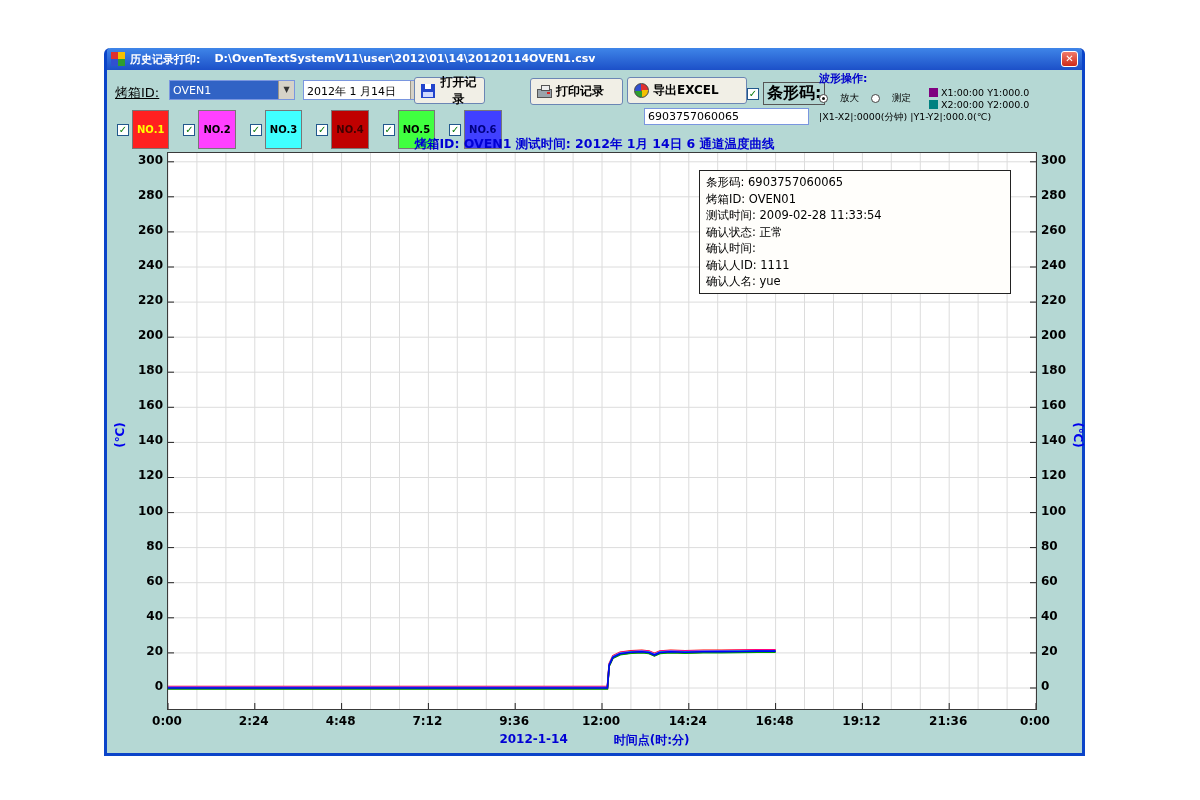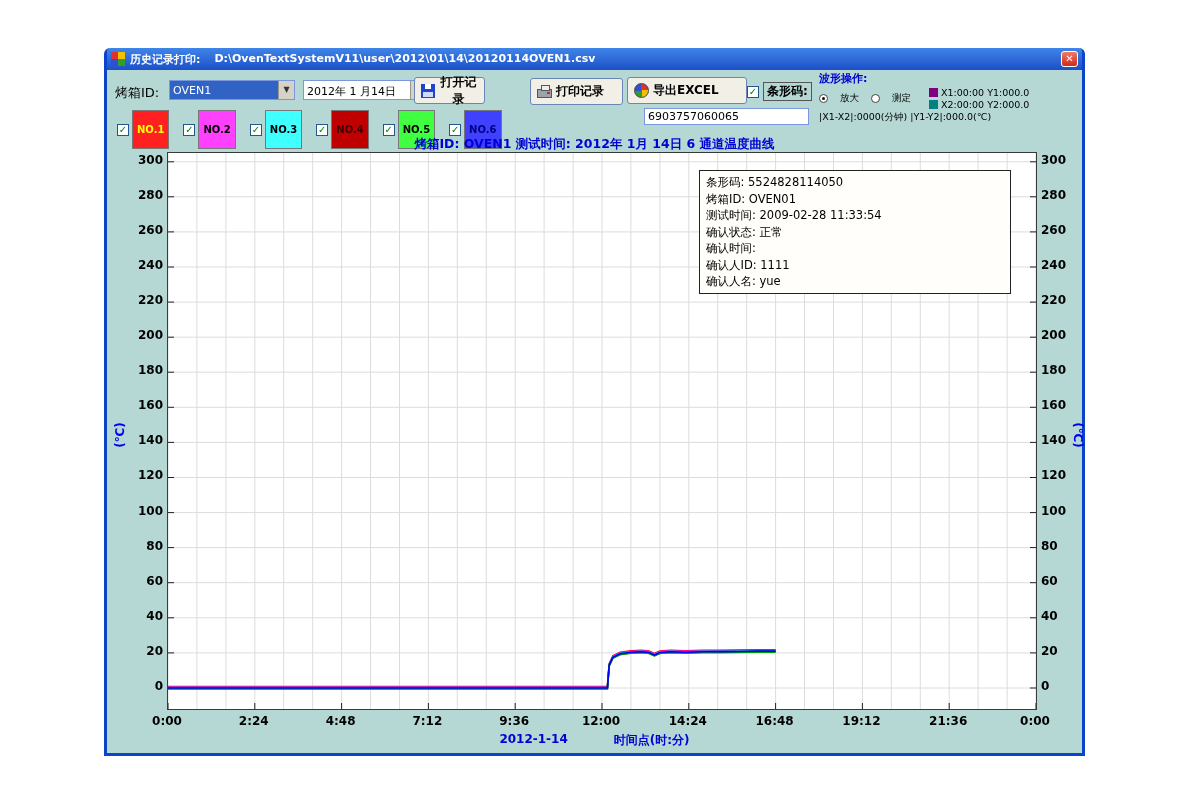--- a/index.html
+++ b/index.html
@@ -17,21 +17,21 @@
   .titlebar .app-icon { width:14px; height:14px; margin-right:5px; flex:0 0 auto; }
   .titlebar .title-text { color:#ffffff; font-size:11px; font-weight:bold; white-space:nowrap;
                           overflow:hidden; display:flex; gap:14px; }
   .close-btn { margin-left:auto; width:17px; height:16px; background:linear-gradient(#f07a6a,#cf2a18);
                border:1px solid #ffffff; border-radius:3px; color:#fff; font-size:10px; font-weight:bold;
                line-height:14px; text-align:center; cursor:default; }
 
   .client { position:absolute; left:0; top:22px; right:0; bottom:0; }
 
   
-  .lbl { position:absolute; font-size:13px; color:#000; }
+  .lbl { position:absolute; font-size:13px; color:#000;text-decoration:underline; }
   #oven-label { left:8px; top:14px; }
   .select { position:absolute; height:20px; background:#fff; border:1px solid #7a96df; display:flex; }
   #oven-select { left:62px; top:10px; width:126px; }
   #date-select { left:196px; top:10px; width:124px; }
   .sel-text { flex:1; font-size:11px; padding:3px 3px 0 3px; white-space:nowrap; overflow:hidden; }
   .sel-text.selected { background:var(--selection-bg,#3163c5); color:var(--selection-fg,#fff); }
   .dd-arrow { width:16px; background:#d6d2c8; border-left:1px solid #9a968a; font-size:8px;
               color:#333; text-align:center; line-height:18px; }
 
   .tb-btn { position:absolute; height:27px; display:flex; align-items:center; gap:4px;
@@ -51,21 +51,21 @@
                      background:#eee; border:1px solid #555; }
   .printer::after { content:''; position:absolute; right:1px; top:2px; width:3px; height:2px; background:#d22; }
   .pie { width:15px; height:15px; border-radius:50%; flex:0 0 auto;
          background:conic-gradient(#e03030 0 25%, #f5c000 25% 50%, #2f9e2f 50% 75%, #3050d0 75% 100%);
          border:1px solid #444; }
 
   .cb { width:12px; height:12px; background:#fff; border:1px solid #22588c; font-size:10px;
         line-height:10px; text-align:center; color:#0a7a0a; font-weight:bold; display:inline-block; flex:0 0 auto; }
 
   #barcode-check { position:absolute; left:640px; top:12px; display:flex; align-items:center; gap:4px; }
-  #barcode-check .bc-label { font-size:12px; font-weight:bold; border:1px solid #555; padding:0 3px; background:transparent; }
+  #barcode-check .bc-label { font-size:16px; font-weight:bold; border:1px solid #555; padding:0 3px; background:transparent; }
   #barcode-input { position:absolute; left:537px; top:38px; width:165px; height:17px; background:#fff;
                    border:1px solid #7a96df; font-size:11px; padding:1px 3px; font-family:inherit; }
 
   
   #wave-panel { position:absolute; left:712px; top:1px; width:260px; font-size:9.5px; color:#000; }
   #wave-panel .wave-title { color:#0000cc; font-size:11px; font-weight:bold; }
   .wave-row { display:flex; align-items:center; gap:12px; margin-top:1px; }
   .radio { width:9px; height:9px; border-radius:50%; border:1px solid #444; background:#fff;
            display:inline-block; position:relative; flex:0 0 auto; }
   .radio.sel::after { content:''; position:absolute; inset:2px; border-radius:50%; background:#111; }
@@ -367,21 +367,21 @@
         <div class="xtick" style="left: 817.2px;">21:36</div>
         <div class="xtick" style="left: 904px;">0:00</div>
       </div>
 
     <div id="bottom-line">
       <span>2012-1-14</span>
       <span>时间点(时:分)</span>
     </div>
 
     <div id="info-box">
-        <div class="ib-line">条形码: 5524828114050</div>
+        <div class="ib-line">条形码: 6903757060065</div>
         <div class="ib-line">烤箱ID: OVEN01</div>
         <div class="ib-line">测试时间: 2009-02-28 11:33:54</div>
         <div class="ib-line">确认状态: 正常</div>
         <div class="ib-line">确认时间:</div>
         <div class="ib-line">确认人ID: 1111</div>
         <div class="ib-line">确认人名: yue</div>
       </div>
 
   </div>
 </div>

